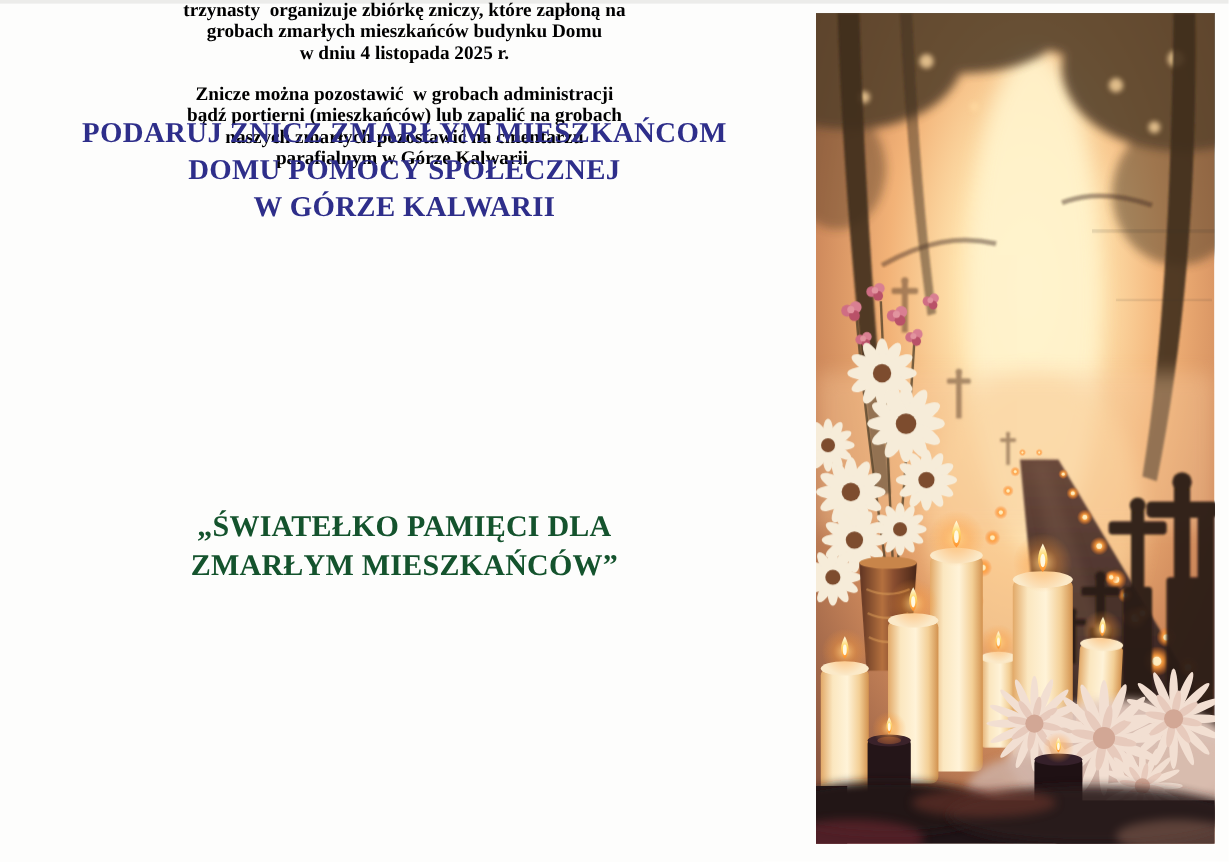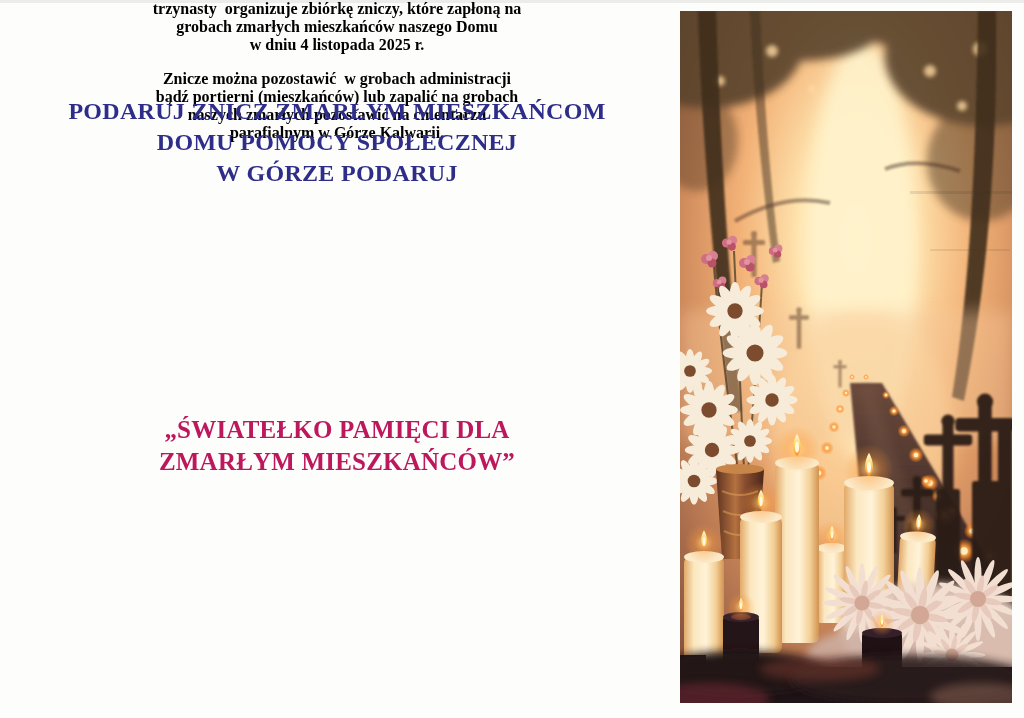--- a/index.html
+++ b/index.html
@@ -24,22 +24,22 @@
     font-size:24px;line-height:31px;
     letter-spacing:0.3px;
   }
   .intro{
     top:188px;
     color:#9e3a4c;
     font-size:25px;line-height:45px;
     letter-spacing:-0.5px;
   }
   .slogan{
-    top:393px;
-    color:#be185d;
+    top:403px;
+    color:#14532d;
     font-size:25px;line-height:32px;
     letter-spacing:0.2px;
   }
   .instructions{
     top:489px;
     color:#9e3a4c;
     font-size:25px;line-height:46px;
     letter-spacing:-0.5px;
   }
   .photo{
@@ -52,27 +52,27 @@
 <body>
 
 <div class="page">
   <div class="scan-edge"></div>
 
   <div class="text-col">
 
     <h1 class="block title">
       <div class="line">PODARUJ ZNICZ ZMARŁYM MIESZKAŃCOM</div>
       <div class="line">DOMU POMOCY SPOŁECZNEJ</div>
-      <div class="line">W GÓRZE PODARUJ</div>
+      <div class="line">W GÓRZE KALWARII</div>
     </h1>
 
     <p class="block intro">
       </p>
       <div class="line">trzynasty  organizuje zbiórkę zniczy, które zapłoną na</div>
-      <div class="line">grobach zmarłych mieszkańców naszego Domu</div>
+      <div class="line">grobach zmarłych mieszkańców budynku Domu</div>
       <div class="line">w dniu 4 listopada 2025 r.</div>
     <p></p>
 
     <h2 class="block slogan">
       <div class="line">„ŚWIATEŁKO PAMIĘCI DLA</div>
       <div class="line">ZMARŁYM MIESZKAŃCÓW”</div>
     </h2>
 
     <p class="block instructions">
       </p>

